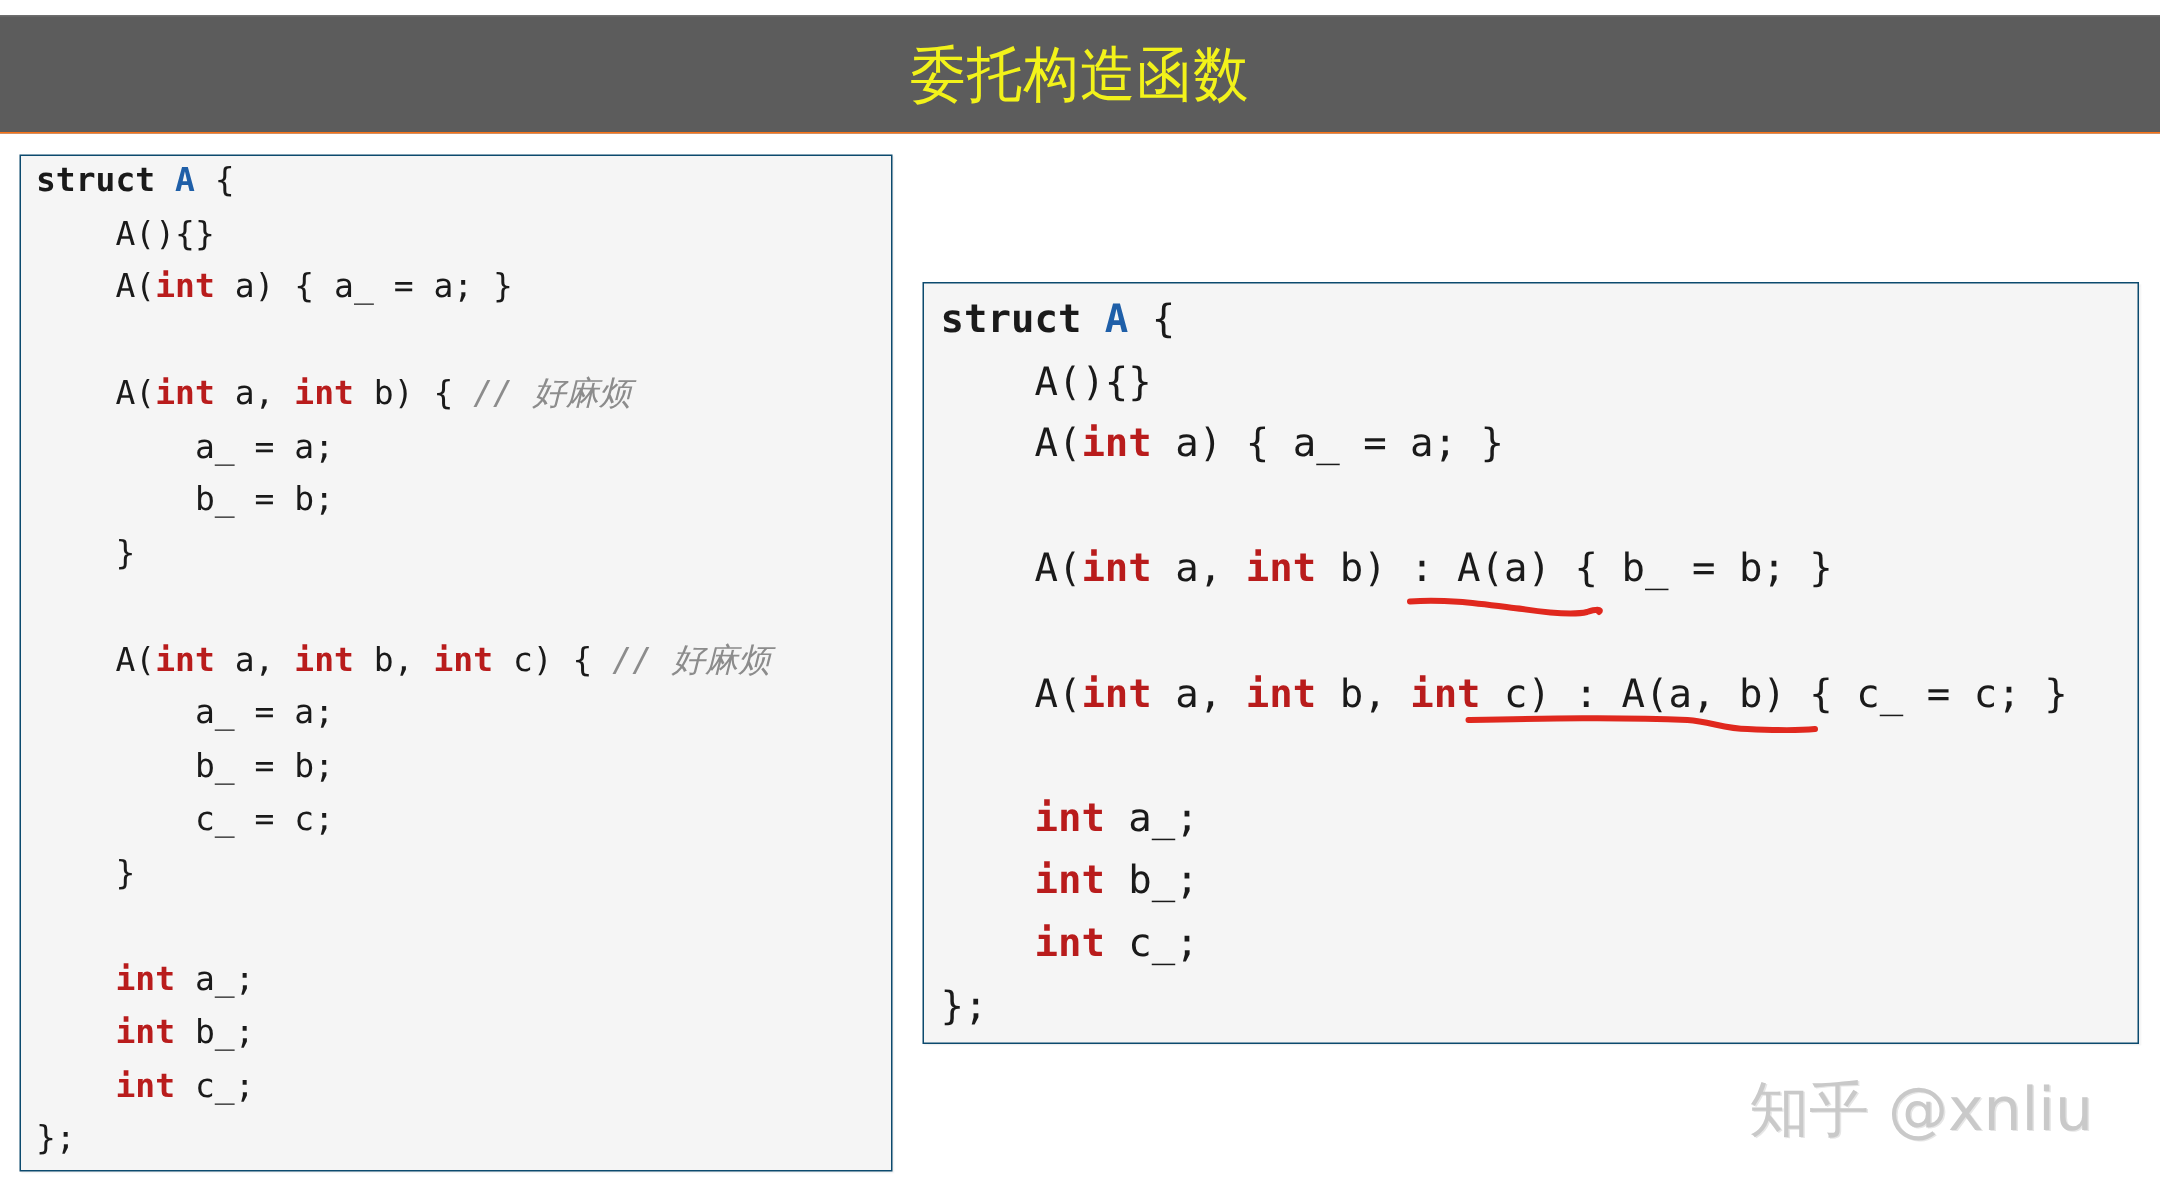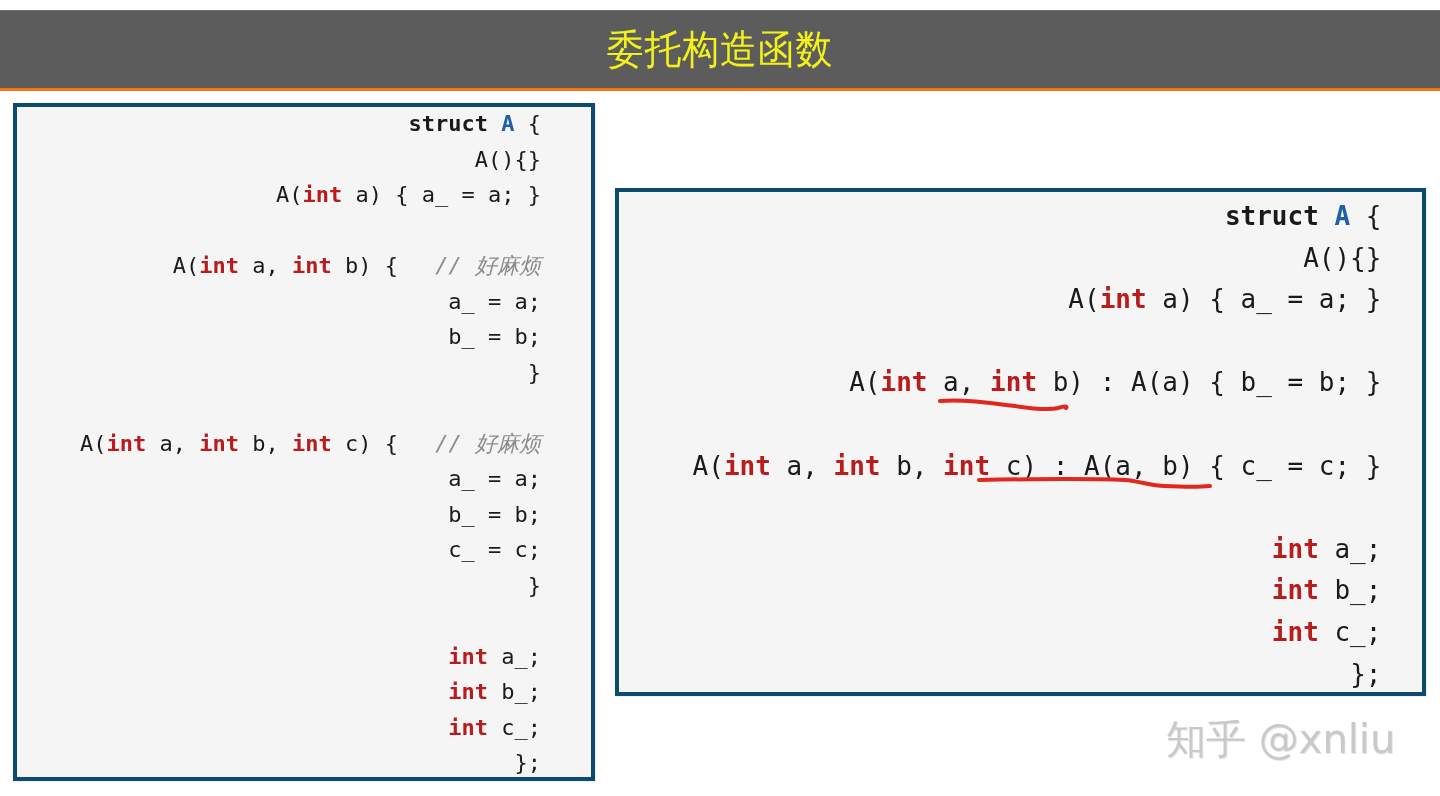--- a/index.html
+++ b/index.html
@@ -5,56 +5,55 @@
     html, body { margin: 0; padding: 0; }
     body {
       width: 1440px; height: 796px; position: relative; overflow: hidden;
       background: #ffffff;
       font-family: "DejaVu Sans", sans-serif;
     }
     .title-band {
       position: absolute; left: 0; top: 10px; width: 1440px; height: 77px;
       background: #5c5c5c;
       border-top: 1px solid #6e6e6e;
-      border-bottom: 3px solid #f97316;
+      border-bottom: 1px solid #f97316;
       display: flex; align-items: center; justify-content: center;
     }
     .title-text {
       color: #f2f21a;
       font-family: "DejaVu Sans", sans-serif;
       font-size: 40px;
       letter-spacing: 1px;
       transform: scaleX(0.92);
     }
     .code-box {
       position: absolute;
       background: #f5f5f5;
-      border: 4px solid #0c4a6e;
+      border: 1px solid #0c4a6e;
       box-shadow: 1px 1px 1px rgba(0,0,0,0.06);
       box-sizing: border-box;
-      text-align: right;
     }
     .code-box.left { left: 13px; top: 103px; width: 582px; height: 678px; }
     .code-box.right { left: 615px; top: 188px; width: 811px; height: 508px; }
     .code {
       position: absolute;
       margin: 0;
       font-family: "DejaVu Sans Mono", monospace;
       color: #1a1a1a;
       white-space: pre;
     }
     .left .code { left: 10px; top: -1px; font-size: 22px; line-height: 35.5px; transform: scaleX(1.0); transform-origin: left top; }
     .right .code { left: 11px; top: 4px; font-size: 26px; line-height: 41.6px; transform-origin: left top; }
     .line { display: block; height: 1em; }
     .left .line { height: 35.5px; }
     .right .line { height: 41.6px; }
     .kw { color: #b91c1c; font-weight: bold; }
     .bold { font-weight: bold; }
     .cls { color: #1f5fa8; font-weight: bold; }
-    .cmt { color: #8c8c8c; font-style: italic; margin-left: 24px; }
+    .cmt { color: #8c8c8c; font-style: italic; }
     .underline-svg { position: absolute; left: 0; top: 0; pointer-events: none; }
     .watermark {
       position: absolute; left: 1166px; top: 712px;
       font-family: "DejaVu Sans", sans-serif;
       font-size: 40px; color: #c9c9c9;
       letter-spacing: 0px;
       text-shadow: 1px 1px 0 #e6e6e6;
       text-align: center;
     }
   </style>

